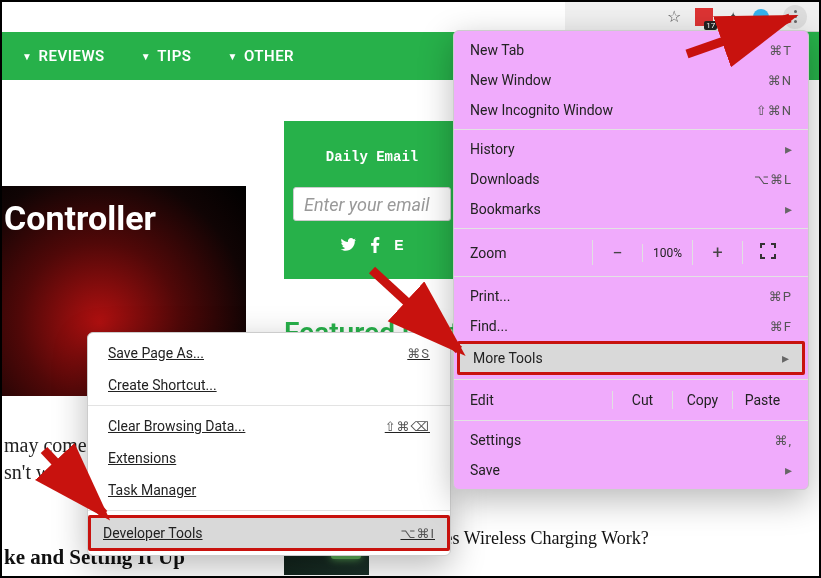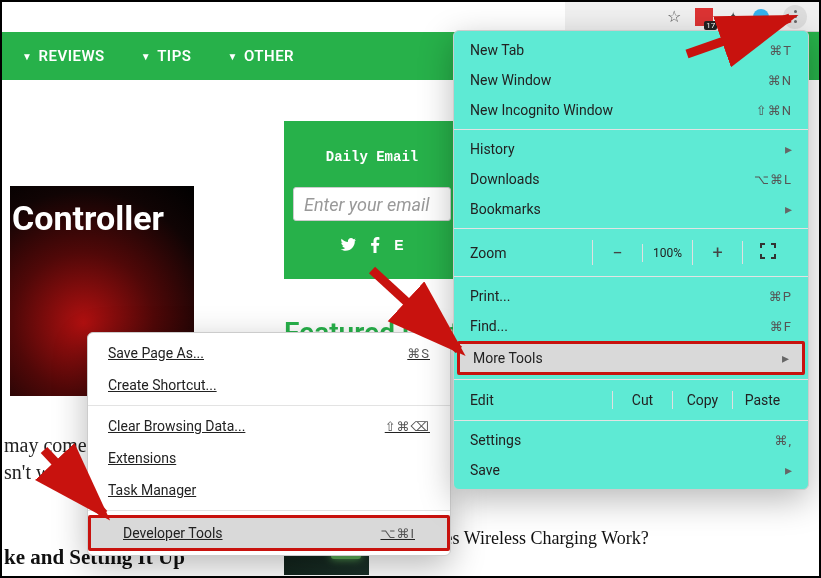--- a/index.html
+++ b/index.html
@@ -117,24 +117,23 @@
     top: 314px; left: 282px;
     color: #27b14a;
     font-size: 28px;
     font-weight: 600;
   }
 
   
   .controller-img {
     position: absolute;
     top: 184px; left: 0;
-    width: 184px; height: 210px;
+    width: 244px; height: 210px;
     background: radial-gradient(circle at 40% 65%, #b01010 0%, #500808 40%, #100404 75%, #000 100%);
     overflow: hidden;
-    margin-left: 8px;
   }
   .controller-label {
     position: absolute;
     top: 12px; left: 2px;
     color: #fff;
     font-size: 34px;
     font-weight: 700;
   }
   .article-text {
     position: absolute;
@@ -182,21 +181,21 @@
     font-size: 18px;
     color: #111;
     line-height: 1.25;
   }
 
   
   .chrome-menu {
     position: absolute;
     top: 28px; right: 10px;
     width: 356px;
-    background: #5eead4;
+    background: #f0abfc;
     border: 1px solid #ccc;
     border-radius: 6px;
     box-shadow: 0 10px 34px rgba(0,0,0,.28);
     z-index: 100;
     padding: 4px 0;
   }
   .menu-row {
     display: flex;
     align-items: center;
     justify-content: space-between;
@@ -248,21 +247,21 @@
     z-index: 90;
     padding: 4px 0;
   }
   .submenu .menu-row { padding: 8px 20px; font-size: 14px; text-decoration: underline; }
   .submenu .menu-sep { margin: 4px 0; }
   .submenu-highlight-box {
     border: 3px solid #c8120e;
     border-radius: 2px;
     margin: 0; padding: 0;
   }
-  .submenu-highlight-box .menu-row { padding: 7px 32px; }
+  .submenu-highlight-box .menu-row { padding: 7px 12px; }
 
   
   .arrow {
     position: absolute;
     z-index: 200;
   }
   .arrow svg { overflow: visible; }
 
 </style>
 </head>

